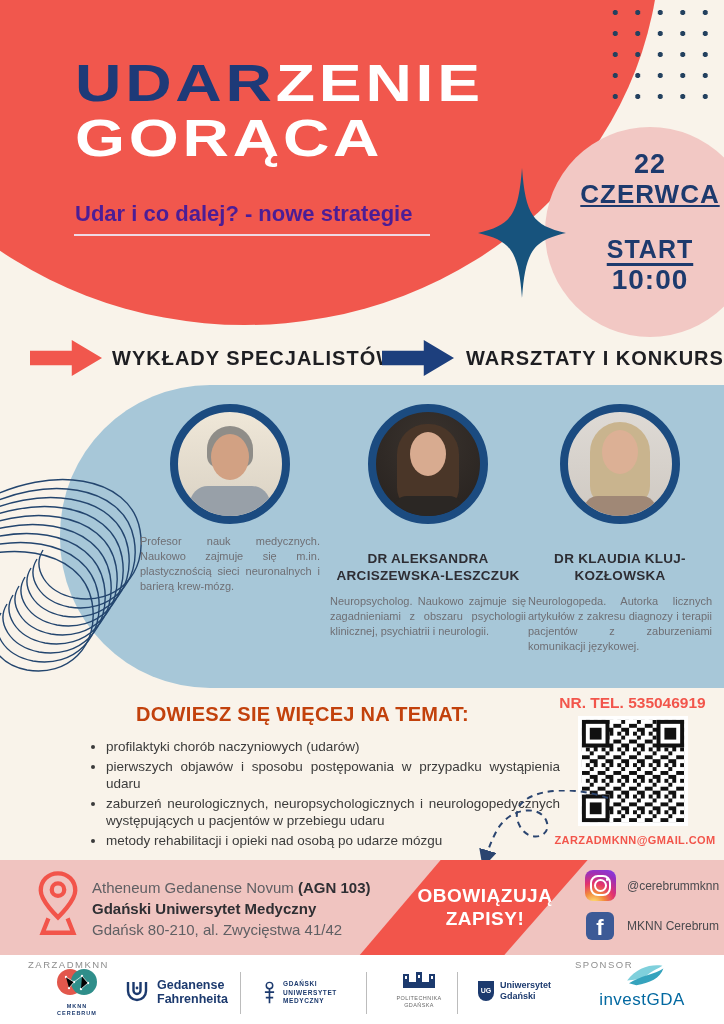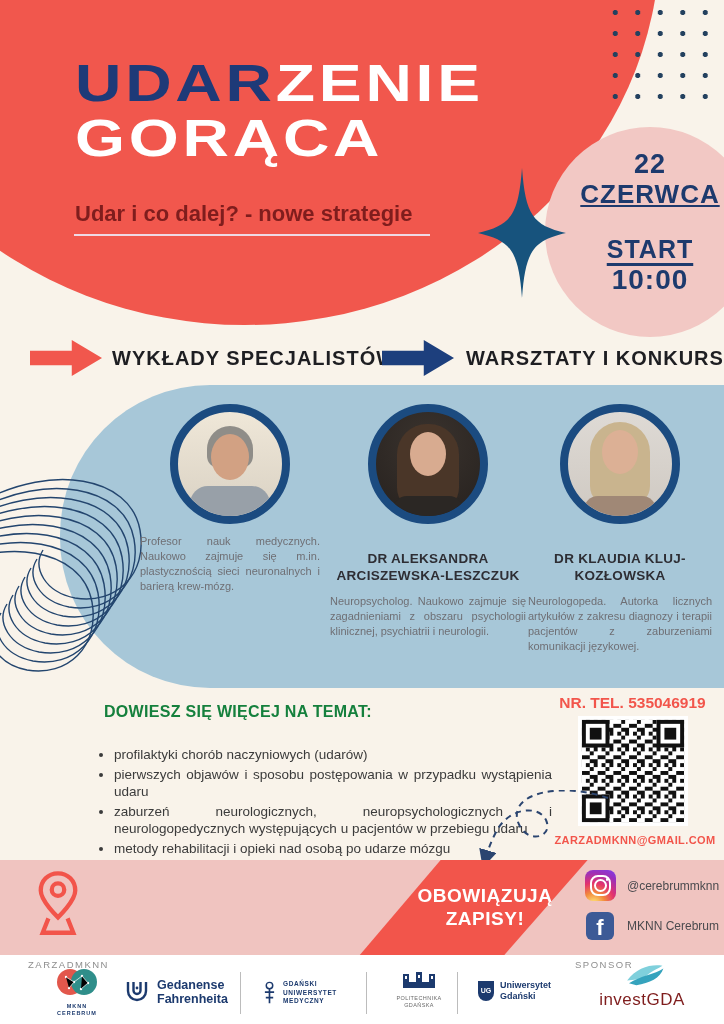--- a/index.html
+++ b/index.html
@@ -17,21 +17,21 @@
                display:flex;flex-direction:column;align-items:center;color:#1d3a6d;font-weight:bold;
                text-align:center;padding-top:22px;letter-spacing:1px;}
   .d-day{font-size:27px;line-height:30px;}
   .d-month{font-size:26px;line-height:30px;text-decoration:underline;}
   .d-start{font-size:25px;line-height:28px;margin-top:26px;text-decoration:underline;text-underline-offset:5px;text-decoration-thickness:3px;}
   .d-time{font-size:28px;line-height:34px;}
   .star{left:478px;top:168px;width:88px;height:130px;}
   .title{left:75px;top:56px;font-weight:bold;font-size:51px;line-height:55px;letter-spacing:3px;
          transform:scaleX(1.26);transform-origin:left top;white-space:nowrap;}
   .title .w1{color:#1e3a78;} .title .w2{color:#ffffff;} .title .l2{color:#ffffff;}
-  .subtitle{left:75px;top:201px;font-weight:bold;font-size:22px;color:#7f1d1d;}
+  .subtitle{left:75px;top:201px;font-weight:bold;font-size:22px;color:#4c1d95;}
   .sub-underline{left:74px;top:234px;width:356px;height:2px;background:rgba(238,232,246,0.9);}
 
   
   .arrow{width:72px;height:36px;clip-path:polygon(0 30%,58% 30%,58% 0,100% 50%,58% 100%,58% 70%,0 70%);}
   .arrow.red{left:30px;top:340px;background:#f1574d;}
   .arrow.navy{left:382px;top:340px;background:#1d3f7d;}
   .track-label{top:347px;font-weight:bold;font-size:20px;letter-spacing:1px;color:#1e1e22;white-space:nowrap;}
   .tl1{left:112px;} .tl2{left:466px;}
 
   
@@ -51,23 +51,23 @@
   .hair2{left:21px;top:12px;width:62px;height:86px;border-radius:30px 30px 22px 22px;background:#4a3628;}
   .head2{left:34px;top:20px;width:36px;height:44px;border-radius:50%;background:#d8ab90;}
   .body2{left:17px;bottom:-4px;width:70px;height:24px;border-radius:14px 14px 0 0;background:#2b2724;}
   .hair3{left:22px;top:10px;width:60px;height:84px;border-radius:30px 30px 20px 20px;background:#c9b48e;}
   .head3{left:34px;top:18px;width:36px;height:44px;border-radius:50%;background:#dcb095;}
   .body3{left:16px;bottom:-4px;width:72px;height:24px;border-radius:14px 14px 0 0;background:#a08876;}
   .sp-name{margin-top:26px;font-weight:bold;font-size:13.5px;line-height:17px;letter-spacing:0.3px;color:#2e2e34;}
   .sp-desc{margin-top:10px;font-size:11px;line-height:15px;color:#6f6f74;text-align:justify;}
 
   
-  .topics-heading{left:104px;top:703px;font-weight:bold;font-size:16px;letter-spacing:0.3px;color:#15803d;}
+  .topics-heading{left:136px;top:703px;font-weight:bold;font-size:20px;letter-spacing:0.3px;color:#c2410c;}
   .topics{left:80px;top:734px;width:484px;font-size:13.5px;line-height:17px;color:#3b3b3b;}
-  .topics ul{margin:12px;padding-left:22px;}
+  .topics ul{margin:4px;padding-left:22px;}
   .topics li{margin-bottom:3px;text-align:justify;}
   .phone{left:550px;top:694px;width:165px;text-align:center;font-weight:bold;font-size:15.5px;color:#f2554b;}
   .qr{left:578px;top:716px;}
   .email{left:545px;top:834px;width:180px;text-align:center;font-weight:bold;font-size:11px;
          letter-spacing:0.4px;color:#f2554b;}
   .dash-arrow{left:438px;top:790px;}
 
   
   .bar{left:0;top:860px;width:724px;height:95px;background:#f0c4c0;}
   .pin{left:35px;top:870px;}
@@ -102,21 +102,21 @@
   .fahr-text{font-size:12.5px;line-height:14px;text-align:left;}
   .gumed{left:262px;top:980px;display:flex;align-items:center;gap:6px;}
   .gumed-text{font-size:6.5px;letter-spacing:0.6px;line-height:8.5px;text-align:left;}
   .pg{left:384px;top:972px;width:70px;text-align:center;}
   .pg-text{font-size:5.5px;letter-spacing:0.4px;line-height:7px;color:#6a6a6a;margin-top:1px;}
   .ug{left:478px;top:980px;display:flex;align-items:center;gap:6px;}
   .ug-shield{width:16px;height:20px;background:#1c3a6e;border-radius:0 0 8px 8px;color:#fff;
              font-size:7px;font-weight:bold;text-align:center;line-height:20px;}
   .ug-text{font-size:9px;line-height:10.5px;text-align:left;}
   .invest{left:592px;top:962px;width:100px;text-align:center;}
-  .invest-text{font-size:17px;letter-spacing:0.5px;color:#7f1d1d;margin-top:-2px;}
+  .invest-text{font-size:17px;letter-spacing:0.5px;color:#0369a1;margin-top:-2px;}
 </style>
 </head>
 <body>
 
 <div class="poster">
 
   <div class="abs red-blob"></div>
   <div class="abs dots"></div>
 
   <div class="abs pink-circle">
@@ -238,20 +238,25 @@
   </svg>
 
   <div class="abs bar"></div>
   <svg class="abs pin" width="46" height="68" viewBox="0 0 48 70">
     <g fill="none" stroke="#f2544a" stroke-width="4.5">
       <path d="M24 3 C13.5 3 6 11 6 21 C6 32 24 49 24 49 C24 49 42 32 42 21 C42 11 34.5 3 24 3 Z"></path>
       <circle cx="24" cy="20" r="6.5"></circle>
       <path d="M14 50 L8 65 L40 65 L34 50"></path>
     </g>
   </svg>
+  <div class="abs venue">
+    <div><span>Atheneum Gedanense Novum </span><b>(AGN 103)</b></div>
+    <div><b>Gdański Uniwersytet Medyczny</b></div>
+    <div>Gdańsk 80-210, al. Zwycięstwa 41/42</div>
+  </div>
   <div class="abs signup-shape"></div>
   <div class="abs signup-text">
     <div>OBOWIĄZUJĄ</div>
     <div>ZAPISY!</div>
   </div>
   <div class="abs ig">
       <span class="ig-dot"></span>
     </div>
   <div class="abs soc-label sl1">@cerebrummknn</div>
   <div class="abs fb"></div>

